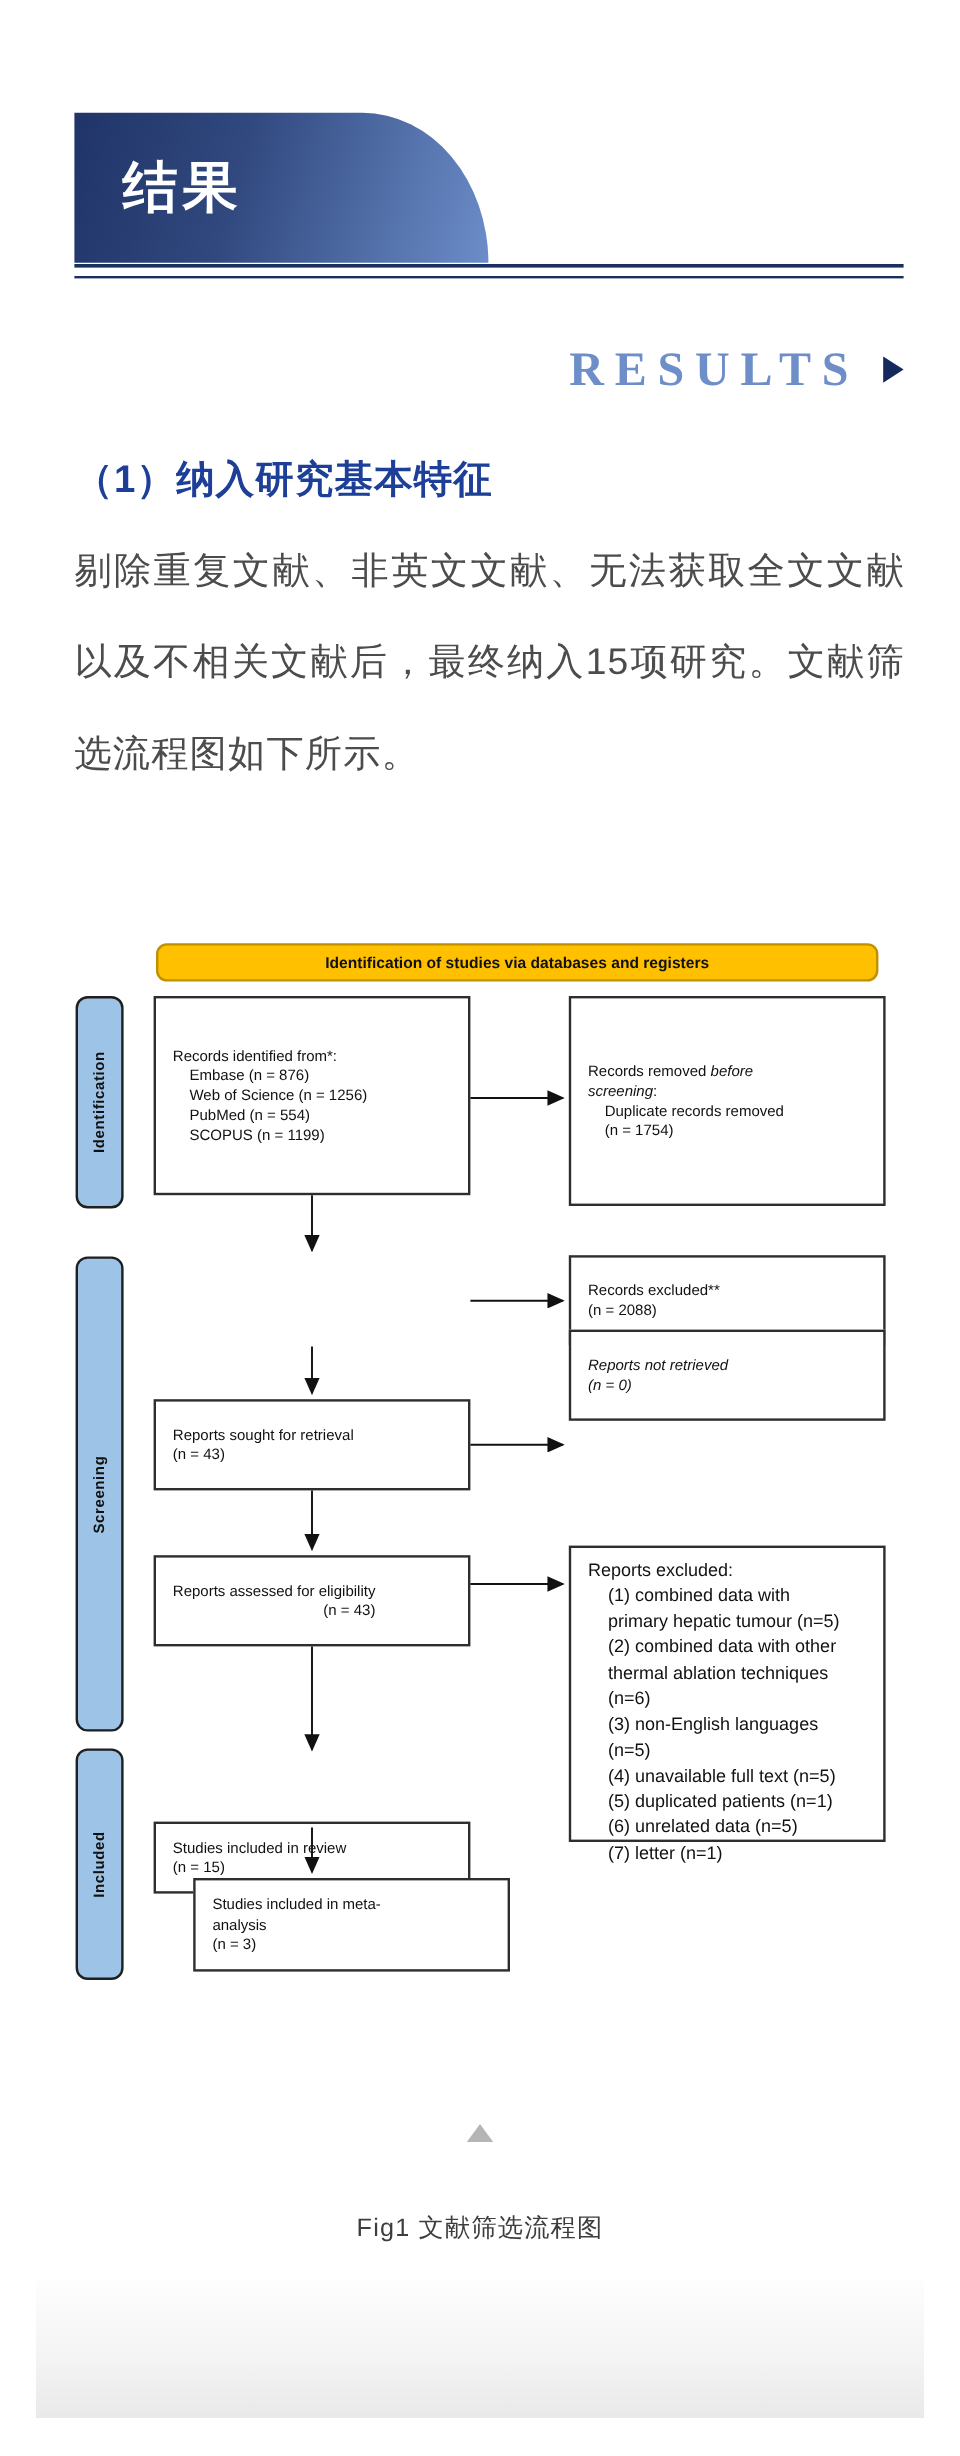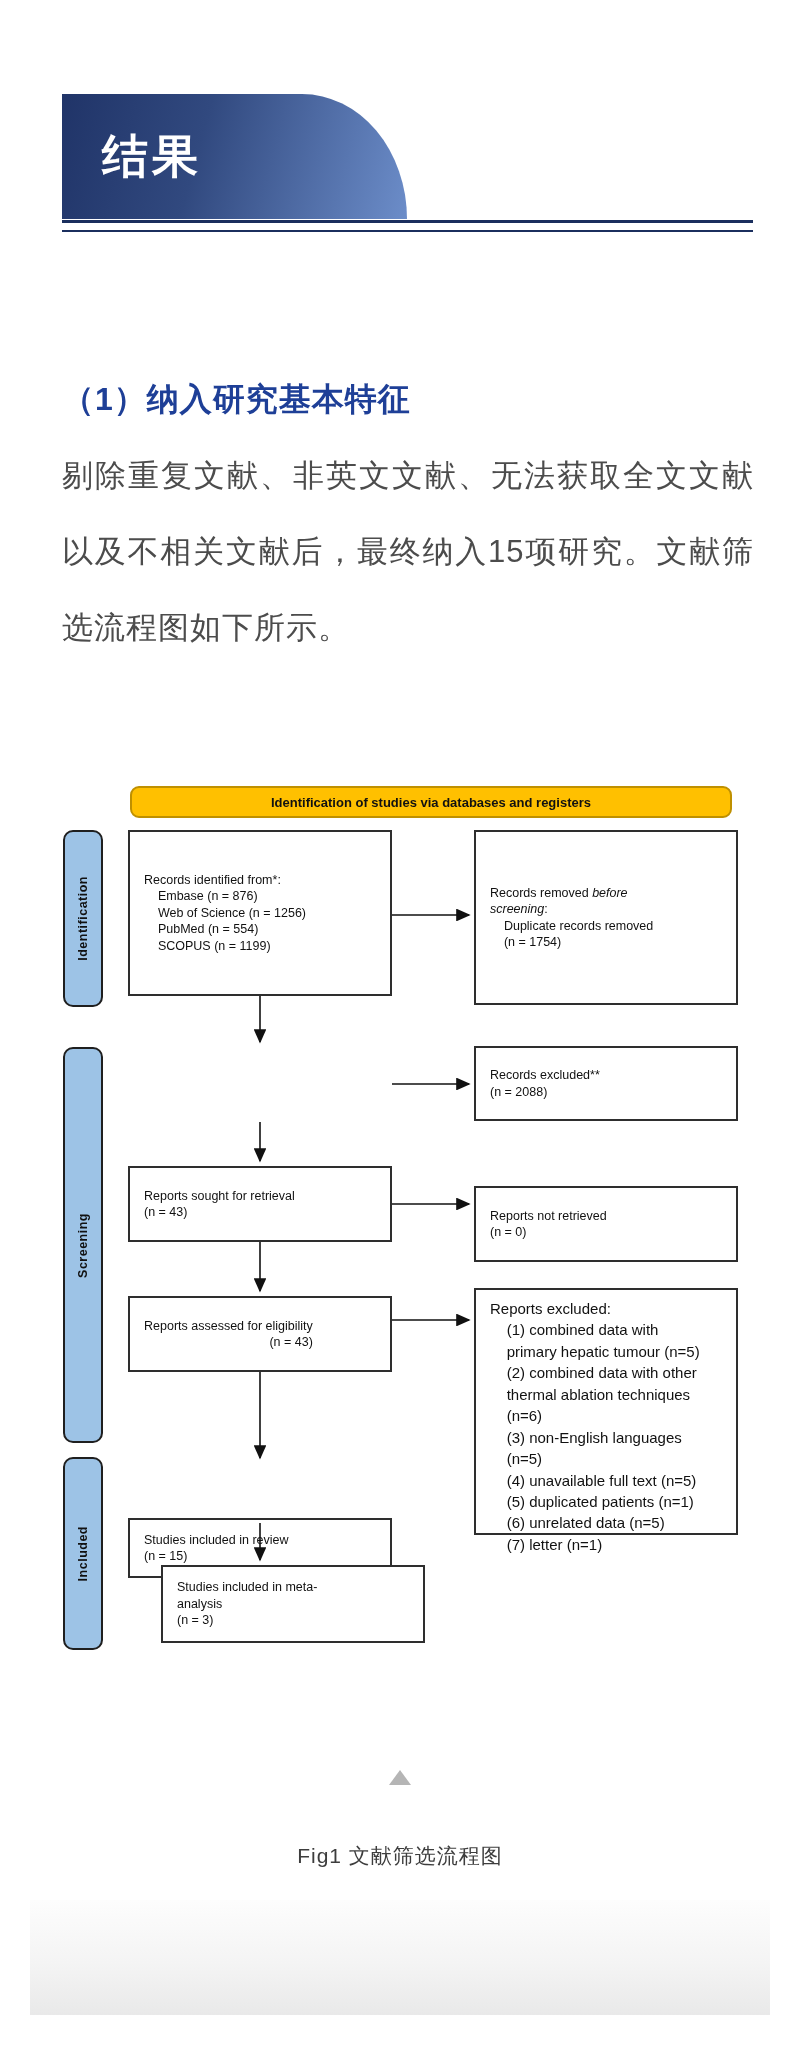--- a/index.html
+++ b/index.html
@@ -45,21 +45,21 @@
     display:flex;align-items:center;font-size:12.5px;line-height:1.32;color:#111;
     padding:6px 8px 6px 14px;white-space:pre-wrap;}
   .fbox-l{left:128px;width:264px;}
   .fbox-r{left:474px;width:264px;}
   .fbox-top{align-items:flex-start;font-size:15px;line-height:1.43;padding-top:8px;}
   .b1{top:830px;height:166px;}
   .r1{top:830px;height:175px;}
   .b2{top:1047px;height:75px;}
   .r2{top:1046px;height:75px;}
   .b3{top:1166px;height:76px;}
-  .r3{top:1186px;height:76px;}
+  .r3{top:1108px;height:76px;font-style:italic;}
   .b4{top:1296px;height:76px;text-align:right;}
   .r4{top:1288px;height:247px;}
   .b5{top:1518px;height:60px;}
   .b6{top:1565px;height:78px;margin-left:33px;}
   .arrows{position:absolute;left:0;top:770px;width:800px;height:910px;}
 
   
   .up-tri{position:absolute;left:389px;top:1770px;width:0;height:0;
     border-left:11px solid transparent;border-right:11px solid transparent;
     border-bottom:15px solid #b5b5b5;}
@@ -71,20 +71,24 @@
 </head>
 <body>
 
 <div class="page">
 
   <div class="sec-banner">
     <span class="sec-banner-text">结果</span>
   </div>
   <div class="rule rule-a"></div>
   <div class="rule rule-b"></div>
+  <div class="results-row">
+    <span class="results-text">RESULTS</span>
+    <span class="play-tri"></span>
+  </div>
 
   <div class="sub-heading">（1）纳入研究基本特征</div>
   <div class="body-para">剔除重复文献、非英文文献、无法获取全文文献以及不相关文献后，最终纳入15项研究。文献筛选流程图如下所示。</div>
 
   <div class="flow">
 
     <div class="flow-banner">
       <span>Identification of studies via databases and registers</span>
     </div>
 

